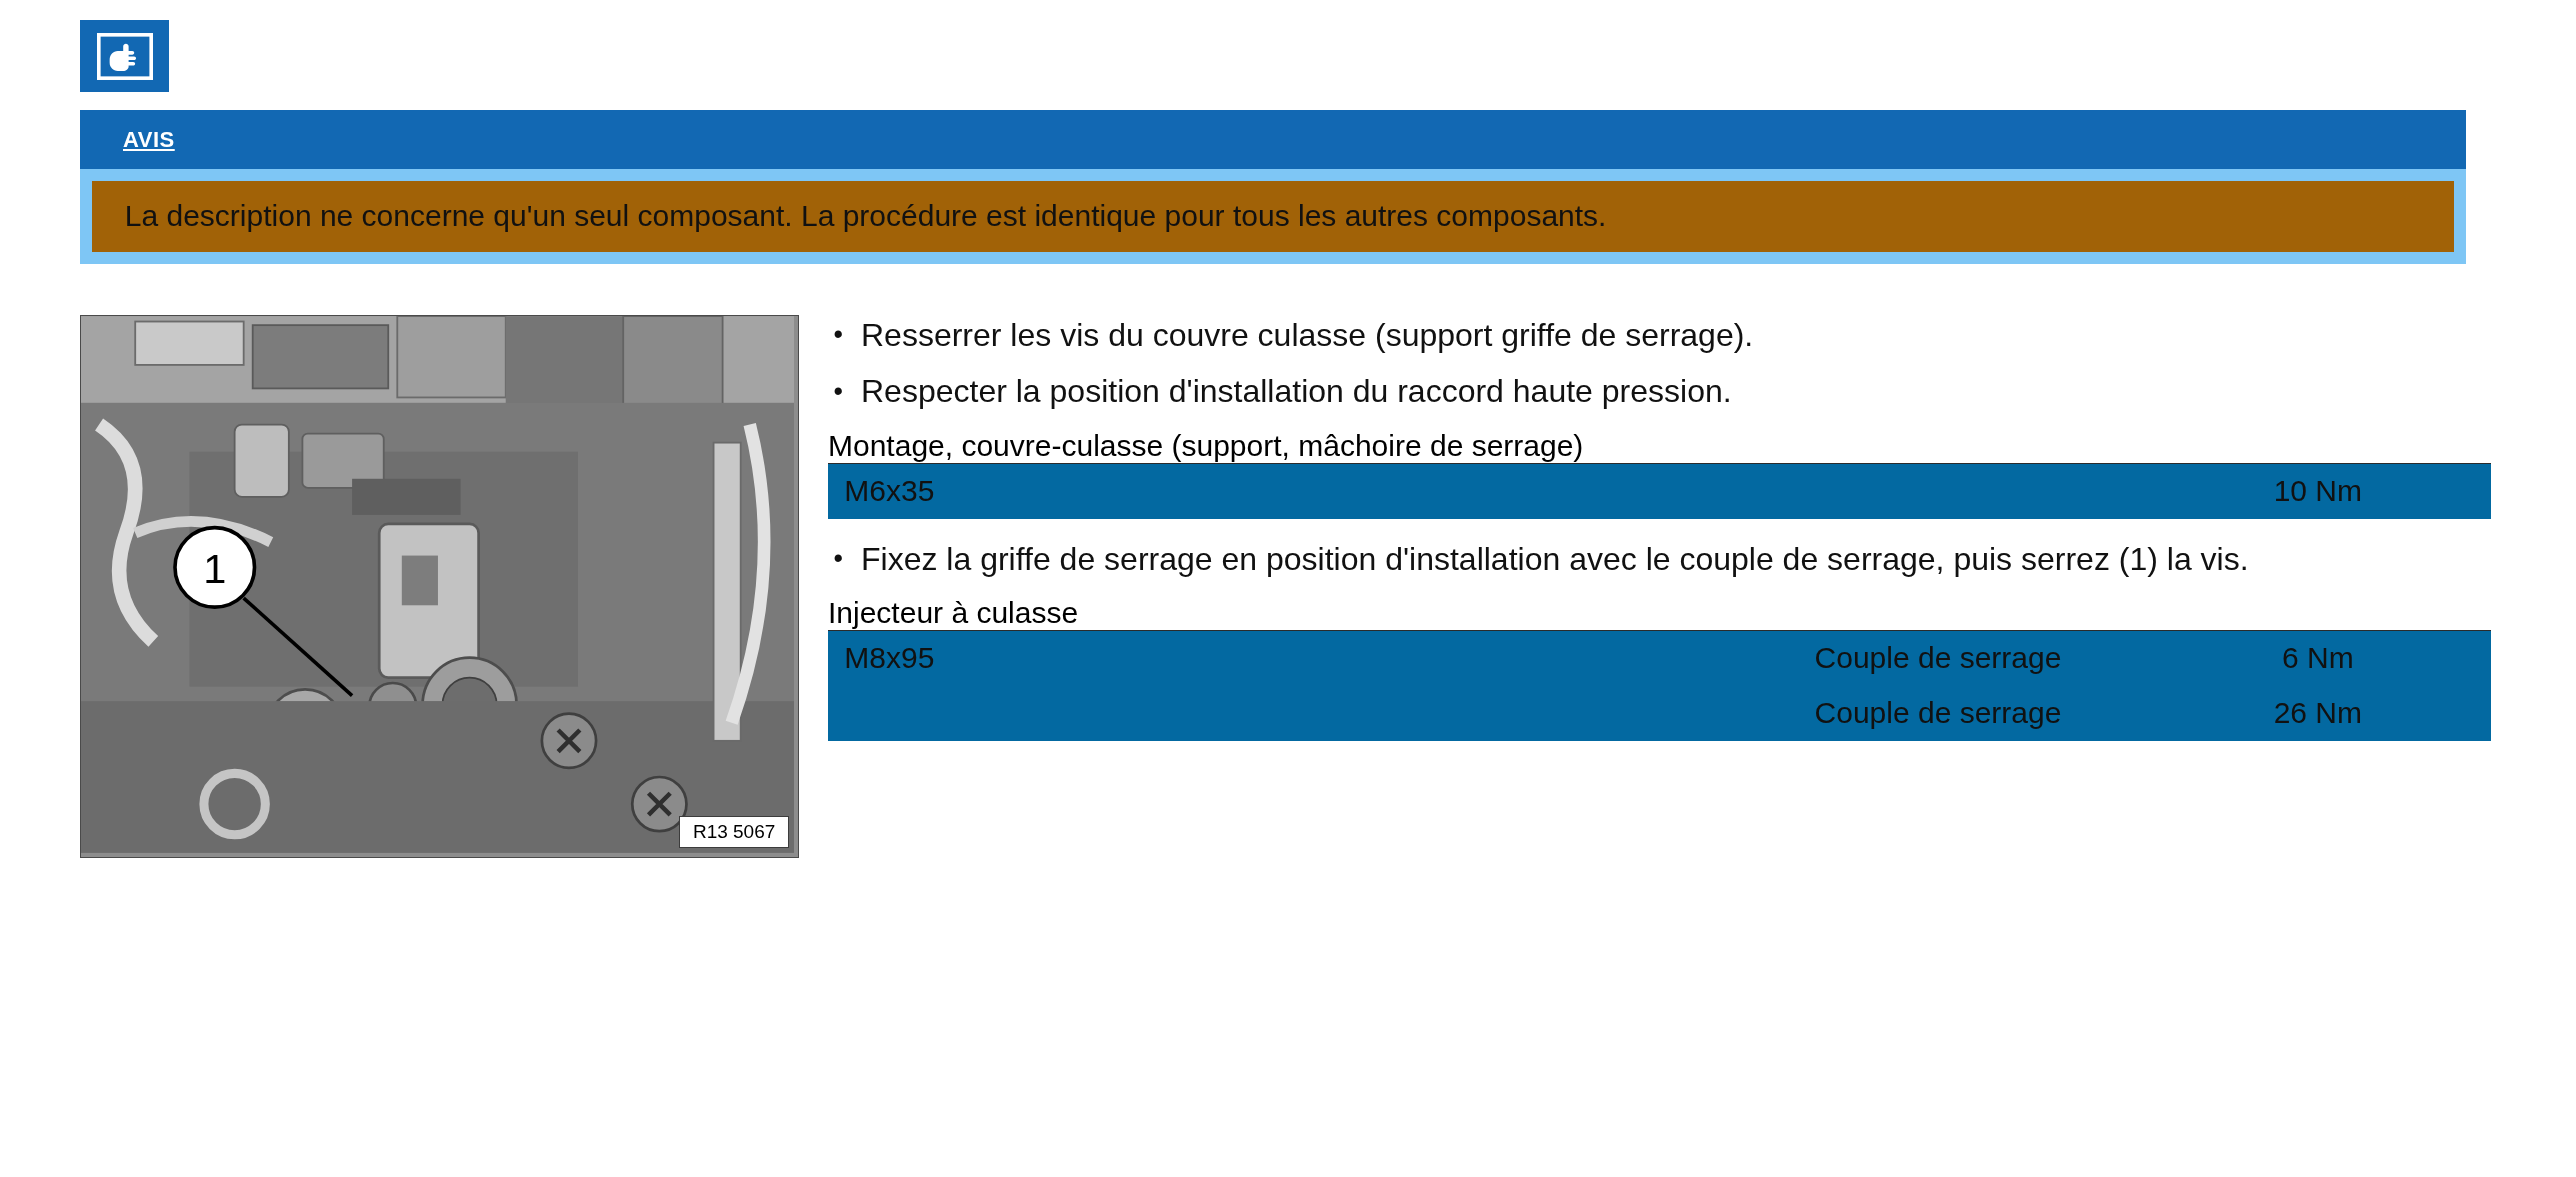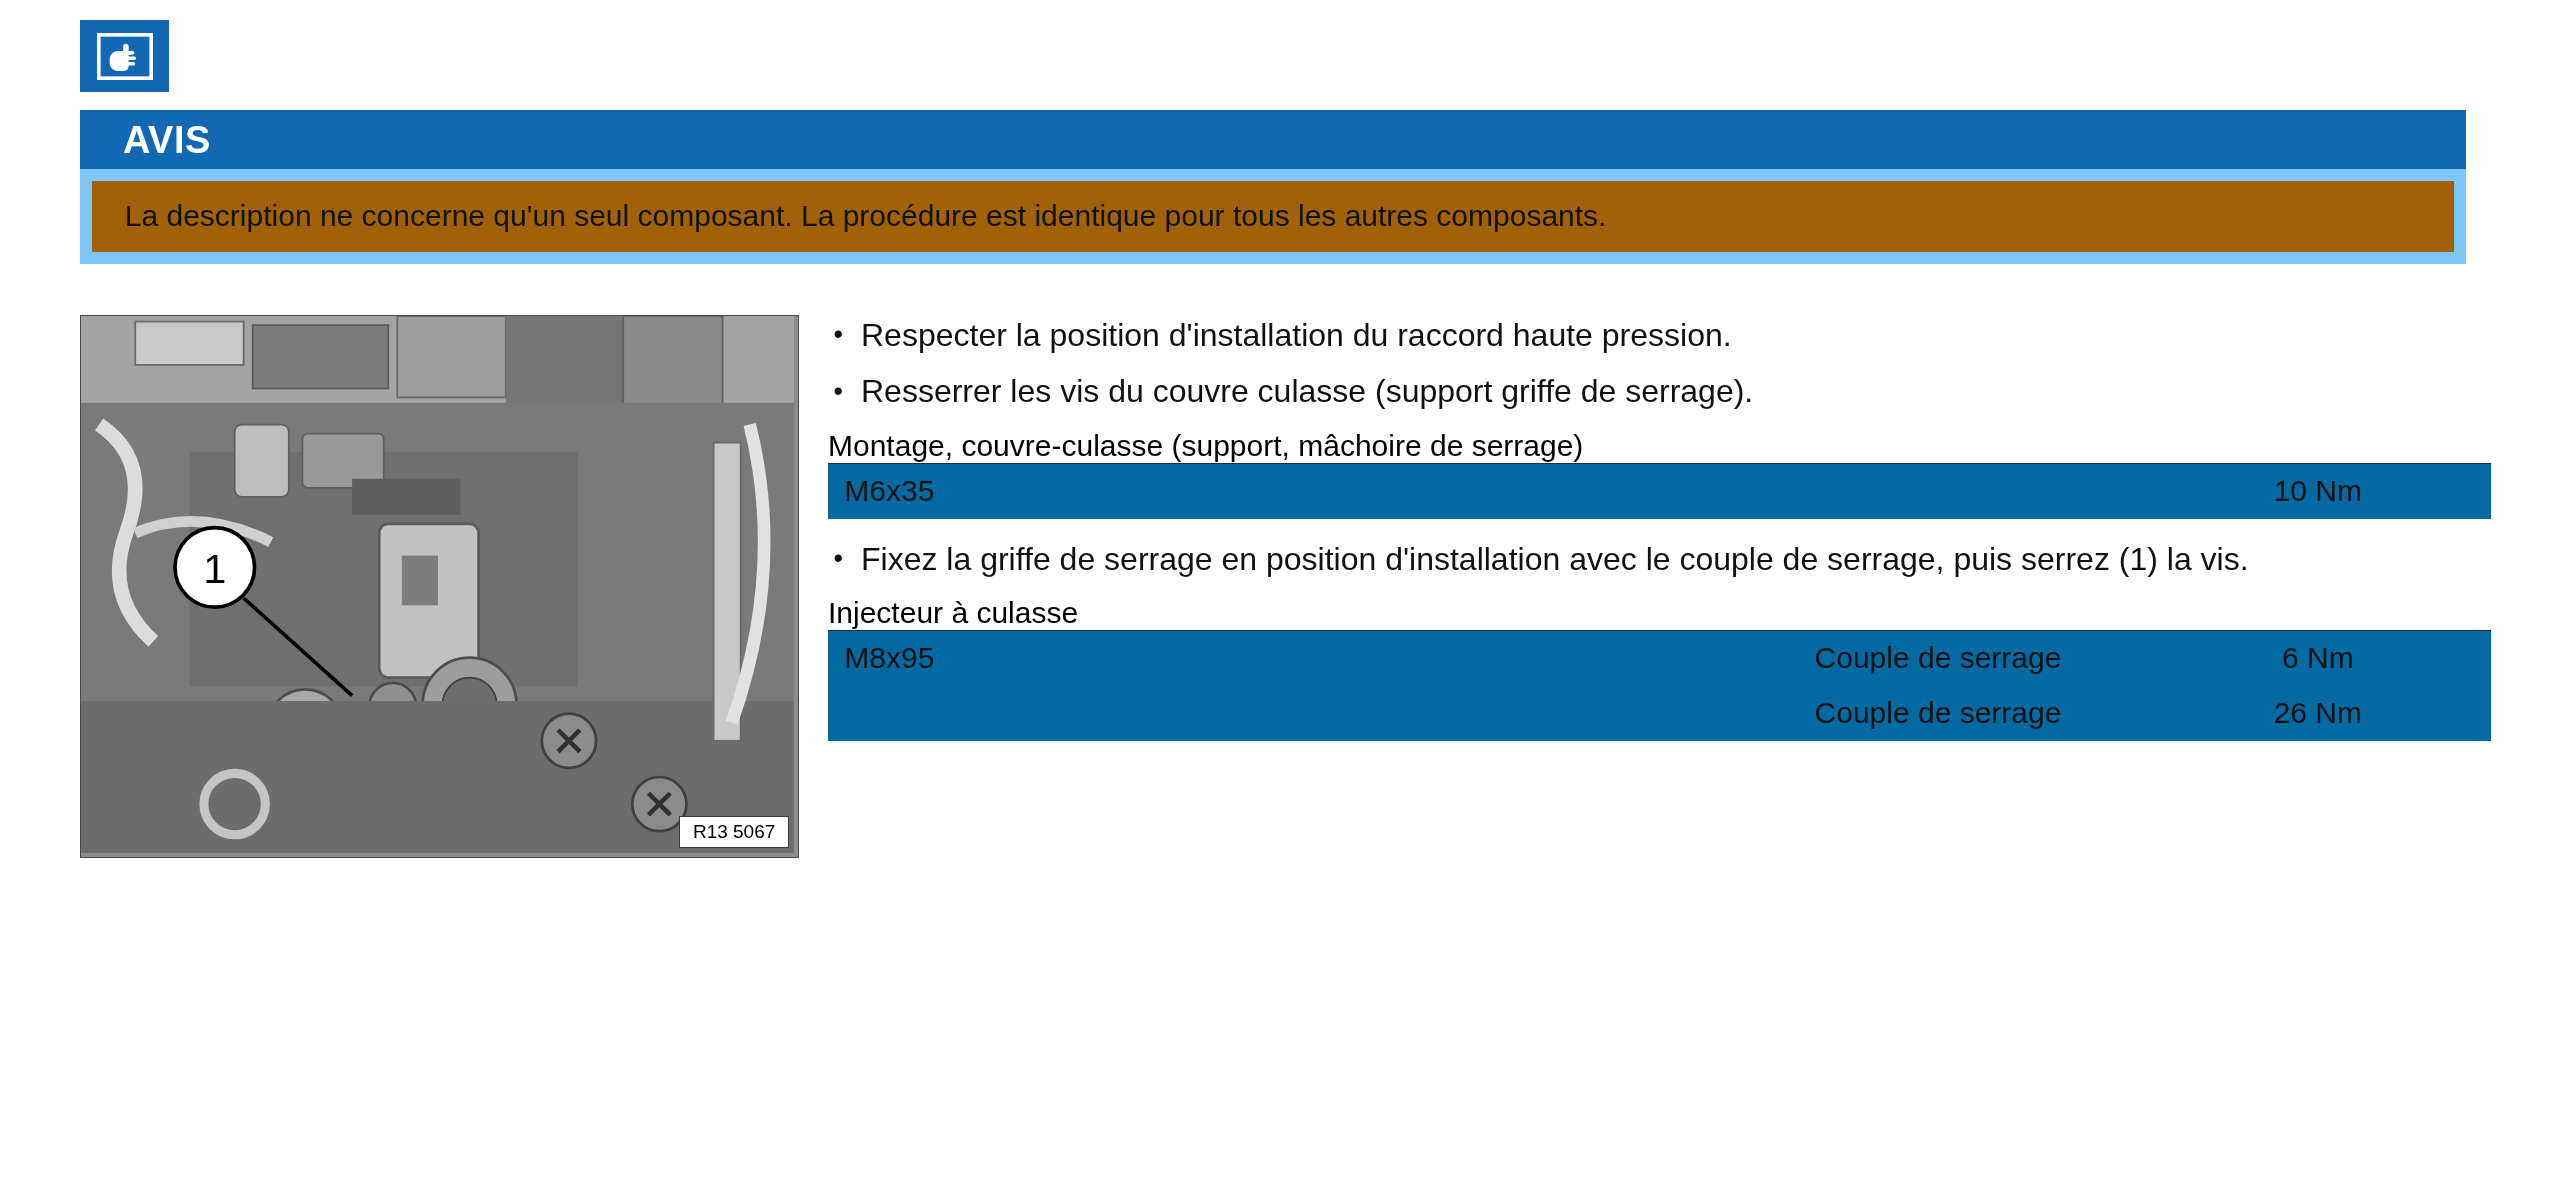--- a/index.html
+++ b/index.html
@@ -35,27 +35,28 @@
     position: absolute;
     left: 80px;
     top: 110px;
     width: 2386px;
     background: #7ec6f5;
     padding-bottom: 11.8px;
   }
   .notice-header {
     background: #1268b3;
     color: #ffffff;
-    font-size: 38px;
+    font-size: 22px;
     font-weight: bold;
     letter-spacing: 0.5px;
     padding: 12.7px 0 12.7px 43px;
     height: 34px;
     line-height: 34px;
     box-sizing: content-box;
+    text-decoration: underline;
   }
   .notice-body-wrap {
     padding: 11.8px 11.8px 0 11.8px;
   }
   .notice-body {
     background: #a16207;
     font-size: 30px;
     line-height: 38px;
     padding: 16.3px 0 16.3px 33px;
     color: #111;
@@ -203,22 +204,22 @@
       <circle cx="148" cy="278" r="44" fill="#ffffff" stroke="#000000" stroke-width="4"></circle>
       <text x="148" y="295" font-family="Liberation Sans, sans-serif" font-size="46" text-anchor="middle" fill="#000">1</text>
       <line x1="180" y1="312" x2="300" y2="420" stroke="#000000" stroke-width="4"></line>
     </svg>
     <div class="fig-caption">R13 5067</div>
   </div>
 
   <div class="right-col">
 
     <ul class="bullets">
+      <li>Resserrer les vis du couvre culasse (support griffe de serrage).</li>
       <li>Respecter la position d'installation du raccord haute pression.</li>
-      <li>Resserrer les vis du couvre culasse (support griffe de serrage).</li>
     </ul>
 
     <h3 class="sec-title">Montage, couvre-culasse (support, mâchoire de serrage)</h3>
     <table class="torque">
       <tbody>
           <tr>
         <td class="col-a">M6x35</td>
         <td class="col-b"></td>
         <td class="col-c"></td>
         <td class="col-d">10 Nm</td>

